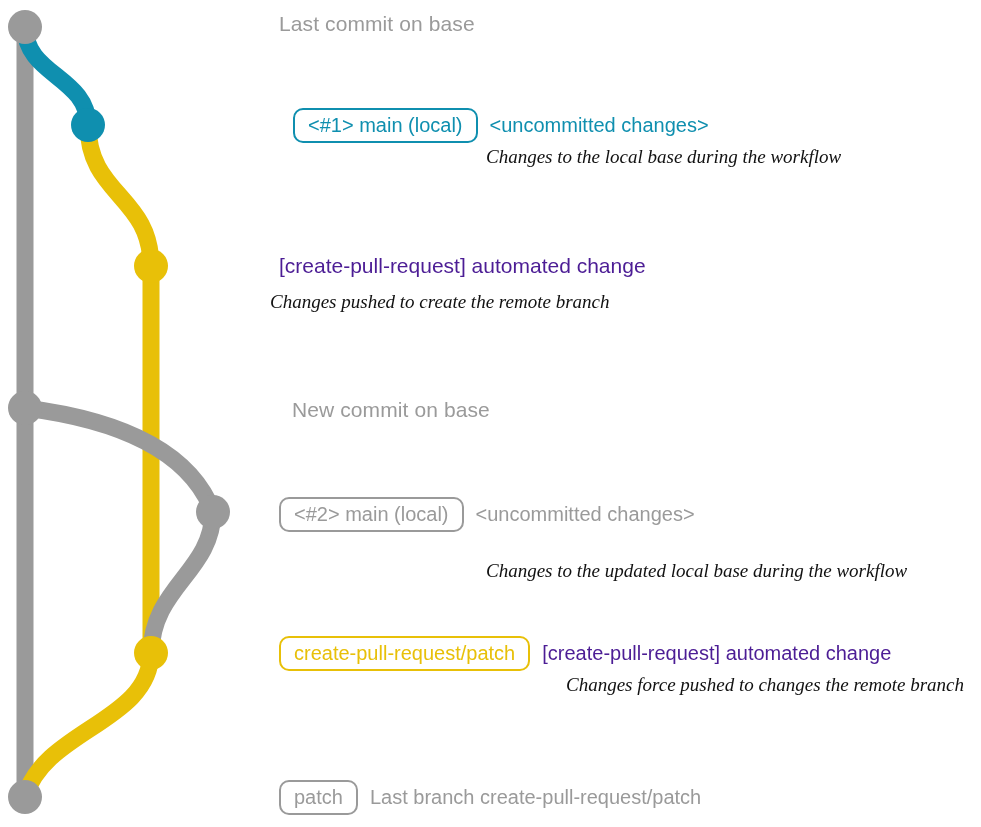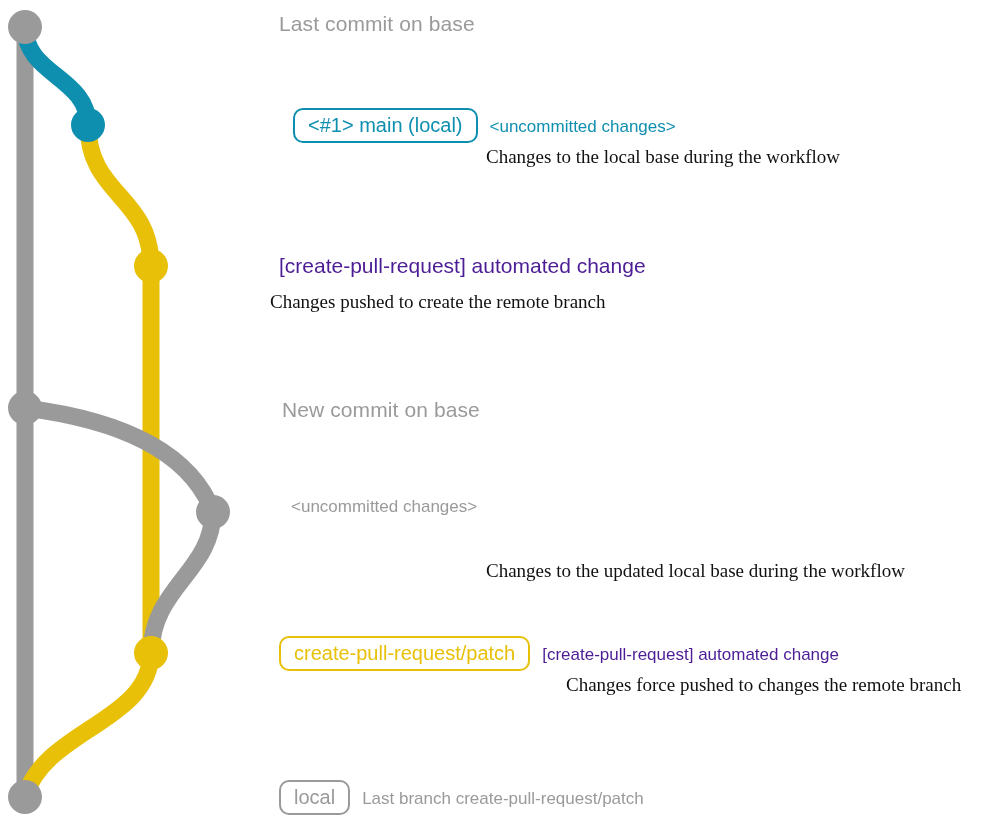--- a/index.html
+++ b/index.html
@@ -48,40 +48,41 @@
     font-size: 20px;
     line-height: 1;
     background: transparent;
   }
   .badge-blue   { color: #0f8faf; }
   .badge-gray   { color: #9a9a9a; }
   .badge-yellow { color: #e8c008; }
 
   
   .subject {
-    font-size: 17px;
+    font-size: 20px;
     margin-left: 12px;
   }
   .subject-blue   { color: #0f8faf; }
   .subject-gray   { color: #9a9a9a; }
   .subject-yellow { color: #4c1d95; }
 
   
   .subject-standalone {
     font-size: 21px;
     margin-left: 0;
   }
 
   
   .desc {
     position: absolute;
     font-family: "Liberation Serif", serif;
     font-size: 19px;
     color: #111111;
     white-space: nowrap;
+    font-style: italic;
   }
 </style>
 </head>
 <body>
 
 <svg id="graph-canvas" viewBox="0 0 981 827" aria-hidden="true">
 
   <path d="M 25 27 L 25 797" fill="none" stroke="#9a9a9a" stroke-width="17" stroke-linecap="round"></path>
 
   <path d="M 25 27 C 25 75, 88 77, 88 125" fill="none" stroke="#0f8faf" stroke-width="17" stroke-linecap="round"></path>
@@ -113,31 +114,32 @@
   <span class="badge badge-blue">&lt;#1&gt; main (local)</span>
   <span class="subject subject-blue">&lt;uncommitted changes&gt;</span>
 </div>
 <div class="desc" style="left:486px; top:146px;">Changes to the local base during the workflow</div>
 
 <div class="row" style="left:255px; top:254px;">
   <span class="subject subject-yellow subject-standalone">[create-pull-request] automated change</span>
 </div>
 <div class="desc" style="left:270px; top:291px;">Changes pushed to create the remote branch</div>
 
-<div class="row" style="left:258px; top:398px;">
+<div class="row" style="left:268px; top:398px;">
   <span class="caption">New commit on base</span>
 </div>
 
 <div class="row" style="left:255px; top:497px;">
+  <span class="badge badge-gray">&lt;#2&gt; main (local)</span>
   <span class="subject subject-gray">&lt;uncommitted changes&gt;</span>
 </div>
 <div class="desc" style="left:486px; top:560px;">Changes to the updated local base during the workflow</div>
 
 <div class="row" style="left:255px; top:636px;">
   <span class="badge badge-yellow">create-pull-request/patch</span>
   <span class="subject subject-yellow">[create-pull-request] automated change</span>
 </div>
 <div class="desc" style="left:566px; top:674px;">Changes force pushed to changes the remote branch</div>
 
 <div class="row" style="left:255px; top:780px;">
-  <span class="badge badge-gray">local</span>
+  <span class="badge badge-gray">patch</span>
   <span class="subject subject-gray">Last branch create-pull-request/patch</span>
 </div>
 
 </body></html>

